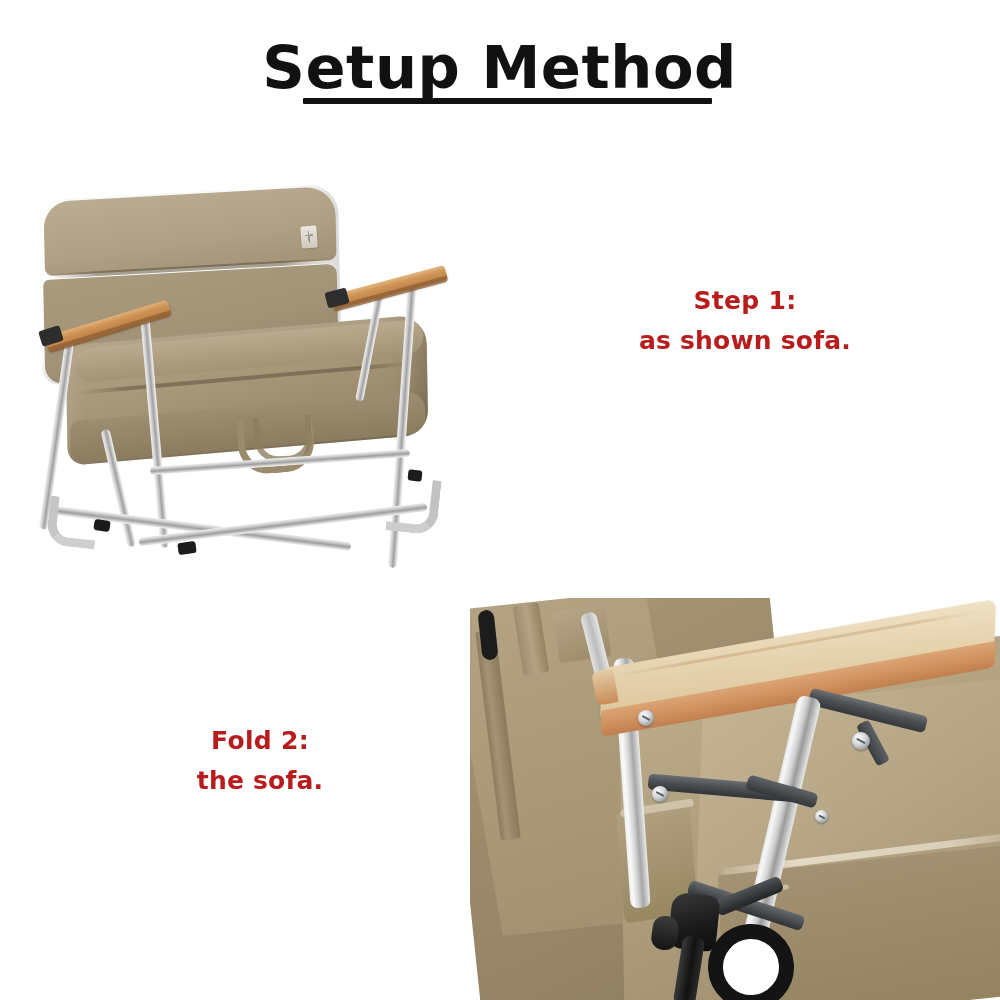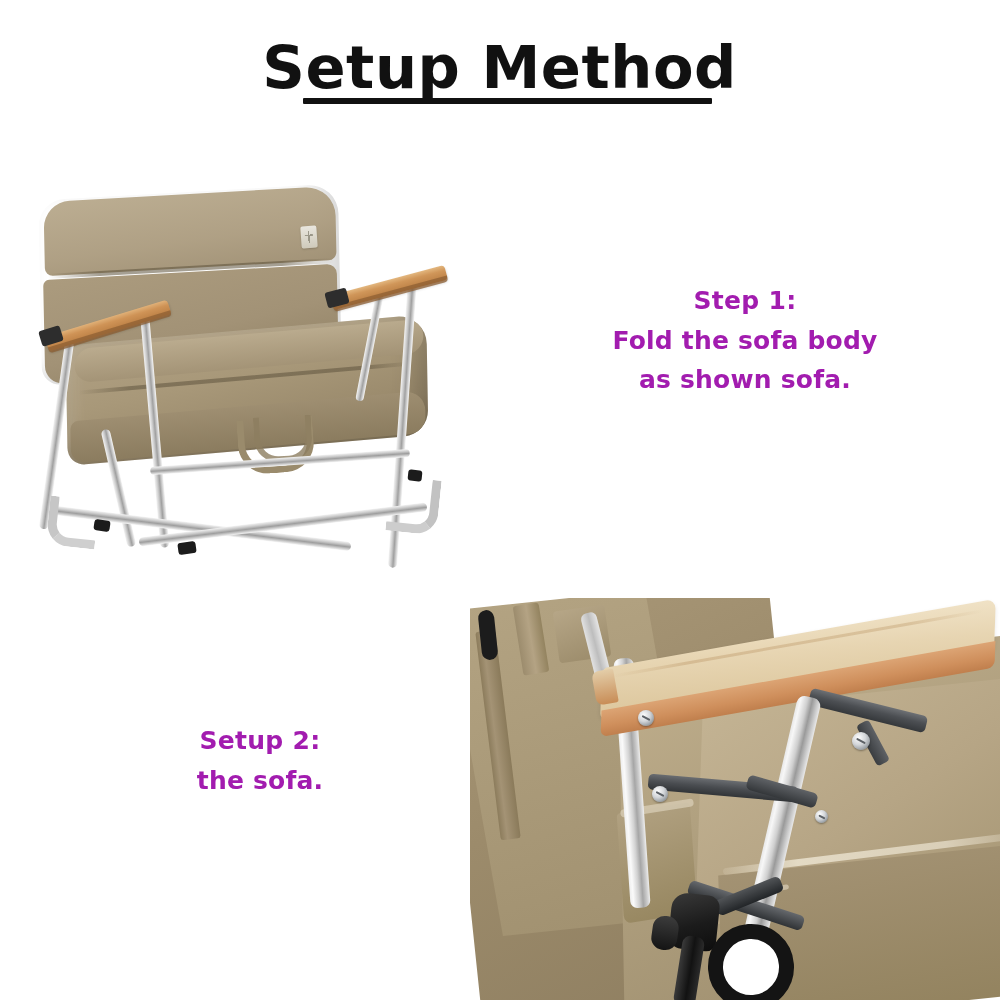--- a/index.html
+++ b/index.html
@@ -43,21 +43,21 @@
     width: 409px;
     height: 6px;
     background: #111111;
     border-radius: 1px;
   }
 
   
   .step-block {
     position: absolute;
     text-align: center;
-    color: #a21caf;
+    color: #b91c1c;
     font-family: "DejaVu Sans", sans-serif;
     font-weight: 700;
   }
   .step-head {
     font-size: 25px;
     line-height: 1.55;
     letter-spacing: 0.3px;
   }
   .step-line {
     font-size: 25px;
@@ -518,26 +518,25 @@
     <div class="pt pt-arm-r"></div>
     <div class="pt pt-armjoint-r"></div>
 
     <div class="pt foot" id="pt-foot-1"></div>
     <div class="pt foot" id="pt-foot-2"></div>
     <div class="pt foot" id="pt-foot-3"></div>
   </div>
 
   <div class="step-block" id="step1-block">
     <div class="step-head">Step 1:</div>
-    <div class="step-line">Fold the sofa body</div>
     <div class="step-line">as shown sofa.</div>
   </div>
 
   <div class="step-block" id="step2-block">
-    <div class="step-head">Setup 2:</div>
+    <div class="step-head">Fold 2:</div>
     <div class="step-line">the sofa.</div>
   </div>
 
   <div class="photo-detail">
 
     <div class="pd pd-canvas-back"></div>
     <div class="pd pd-canvas-back2"></div>
     <div class="pd pd-canvas-seat"></div>
     <div class="pd pd-canvas-seat2"></div>
     <div class="pd pd-canvas-under"></div>

